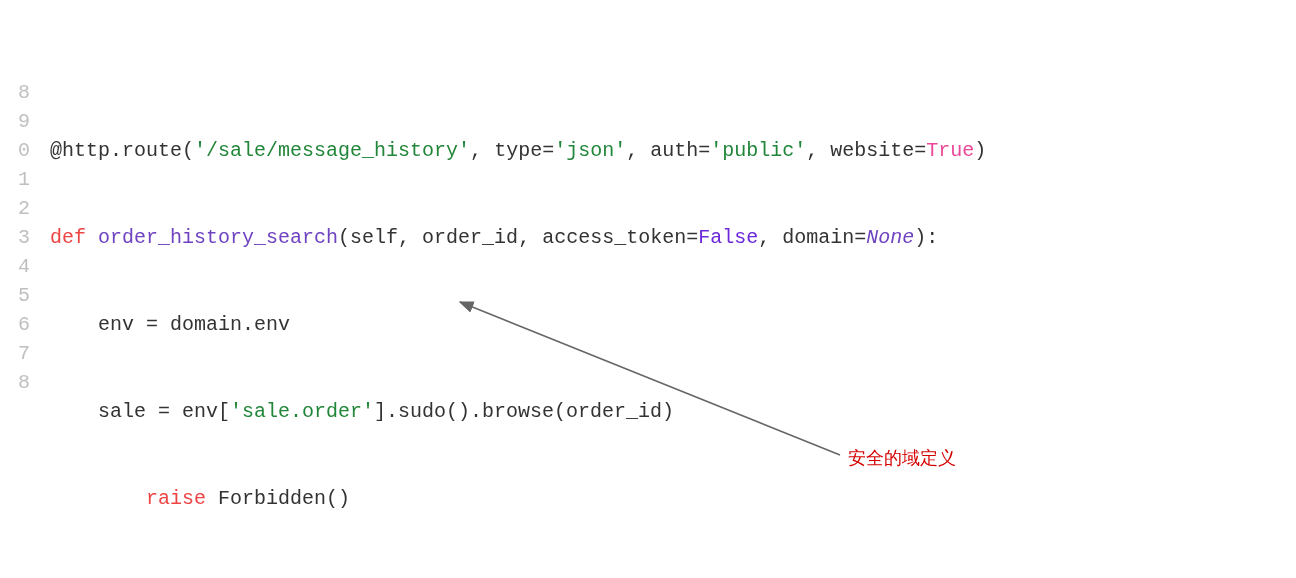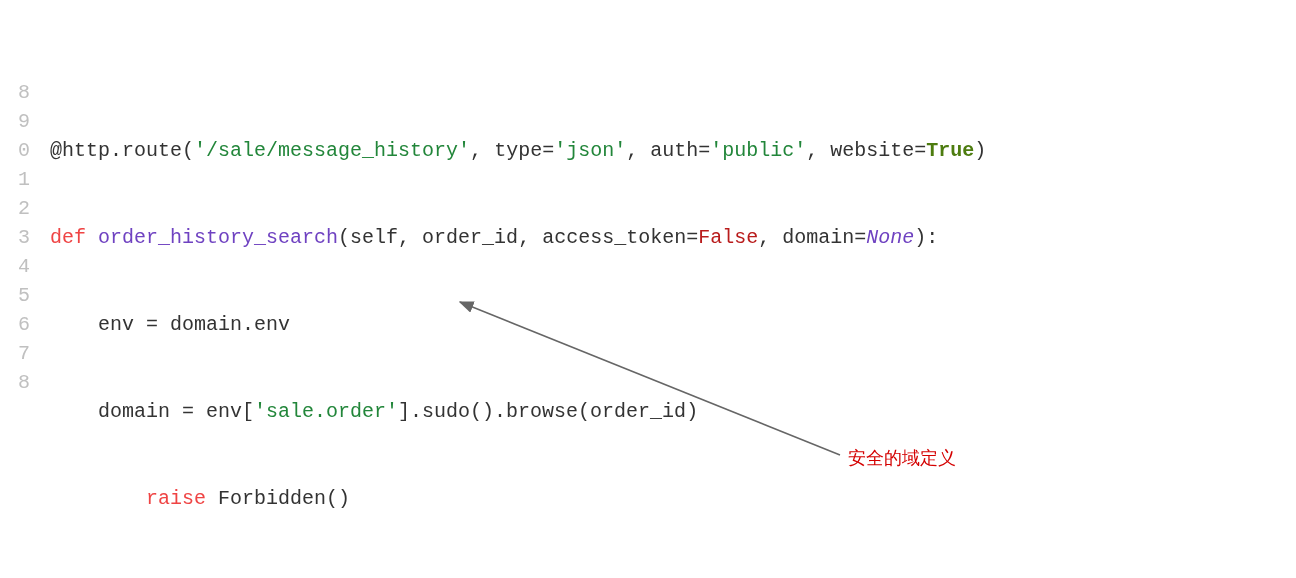--- a/index.html
+++ b/index.html
@@ -31,22 +31,22 @@
     }
     .code {
       white-space: pre;
     }
     .code-line {
       height: 29px;
     }
     .kw-red { color: #ef4444; }
     .fn { color: #6f42c1; }
     .str { color: #22863a; }
-    .const-kw { color: #b91c1c; text-align: center; }
-    .const-true { color: #4d7c0f; font-weight: bold; }
+    .const-kw { color: #6d28d9; text-align: center; }
+    .const-true { color: #ec4899; }
     .const-none { color: #6f42c1; font-style: italic; }
     .plain { color: #333333; }
     .annotation {
       position: absolute;
       color: #d40000;
       font-family: 'Microsoft YaHei', 'SimHei', sans-serif;
       font-size: 18px;
       left: 840px;
       top: 445px;
       margin-left: 8px;
@@ -72,21 +72,21 @@
     <div>4</div>
     <div>5</div>
     <div>6</div>
     <div>7</div>
     <div>8</div>
   </div>
   <div class="code">
     <div class="code-line"><span class="plain">@http</span><span class="plain">.</span><span class="plain">route</span><span class="plain">(</span><span class="str">'/sale/message_history'</span><span class="plain">, </span><span class="plain">type</span><span class="plain">=</span><span class="str">'json'</span><span class="plain">, </span><span class="plain">auth</span><span class="plain">=</span><span class="str">'public'</span><span class="plain">, </span><span class="plain">website</span><span class="plain">=</span><span class="const-true">True</span><span class="plain">)</span></div>
     <div class="code-line"><span class="kw-red">def </span><span class="fn">order_history_search</span><span class="plain">(</span><span class="plain">self</span><span class="plain">, </span><span class="plain">order_id</span><span class="plain">, </span><span class="plain">access_token</span><span class="plain">=</span><span class="const-kw">False</span><span class="plain">, </span><span class="plain">domain</span><span class="plain">=</span><span class="const-none">None</span><span class="plain">):</span></div>
     <div class="code-line"><span class="plain">    env = domain.env</span></div>
-    <div class="code-line"><span class="plain">    domain = env[</span><span class="str">'sale.order'</span><span class="plain">].sudo().browse(order_id)</span></div>
+    <div class="code-line"><span class="plain">    sale = env[</span><span class="str">'sale.order'</span><span class="plain">].sudo().browse(order_id)</span></div>
     <div class="code-line"><span class="kw-red">        raise </span><span class="plain">Forbidden()</span></div>
     
     
     
     
     
   </div>
 </div>
 
 <svg class="arrow-svg" width="420" height="180">

